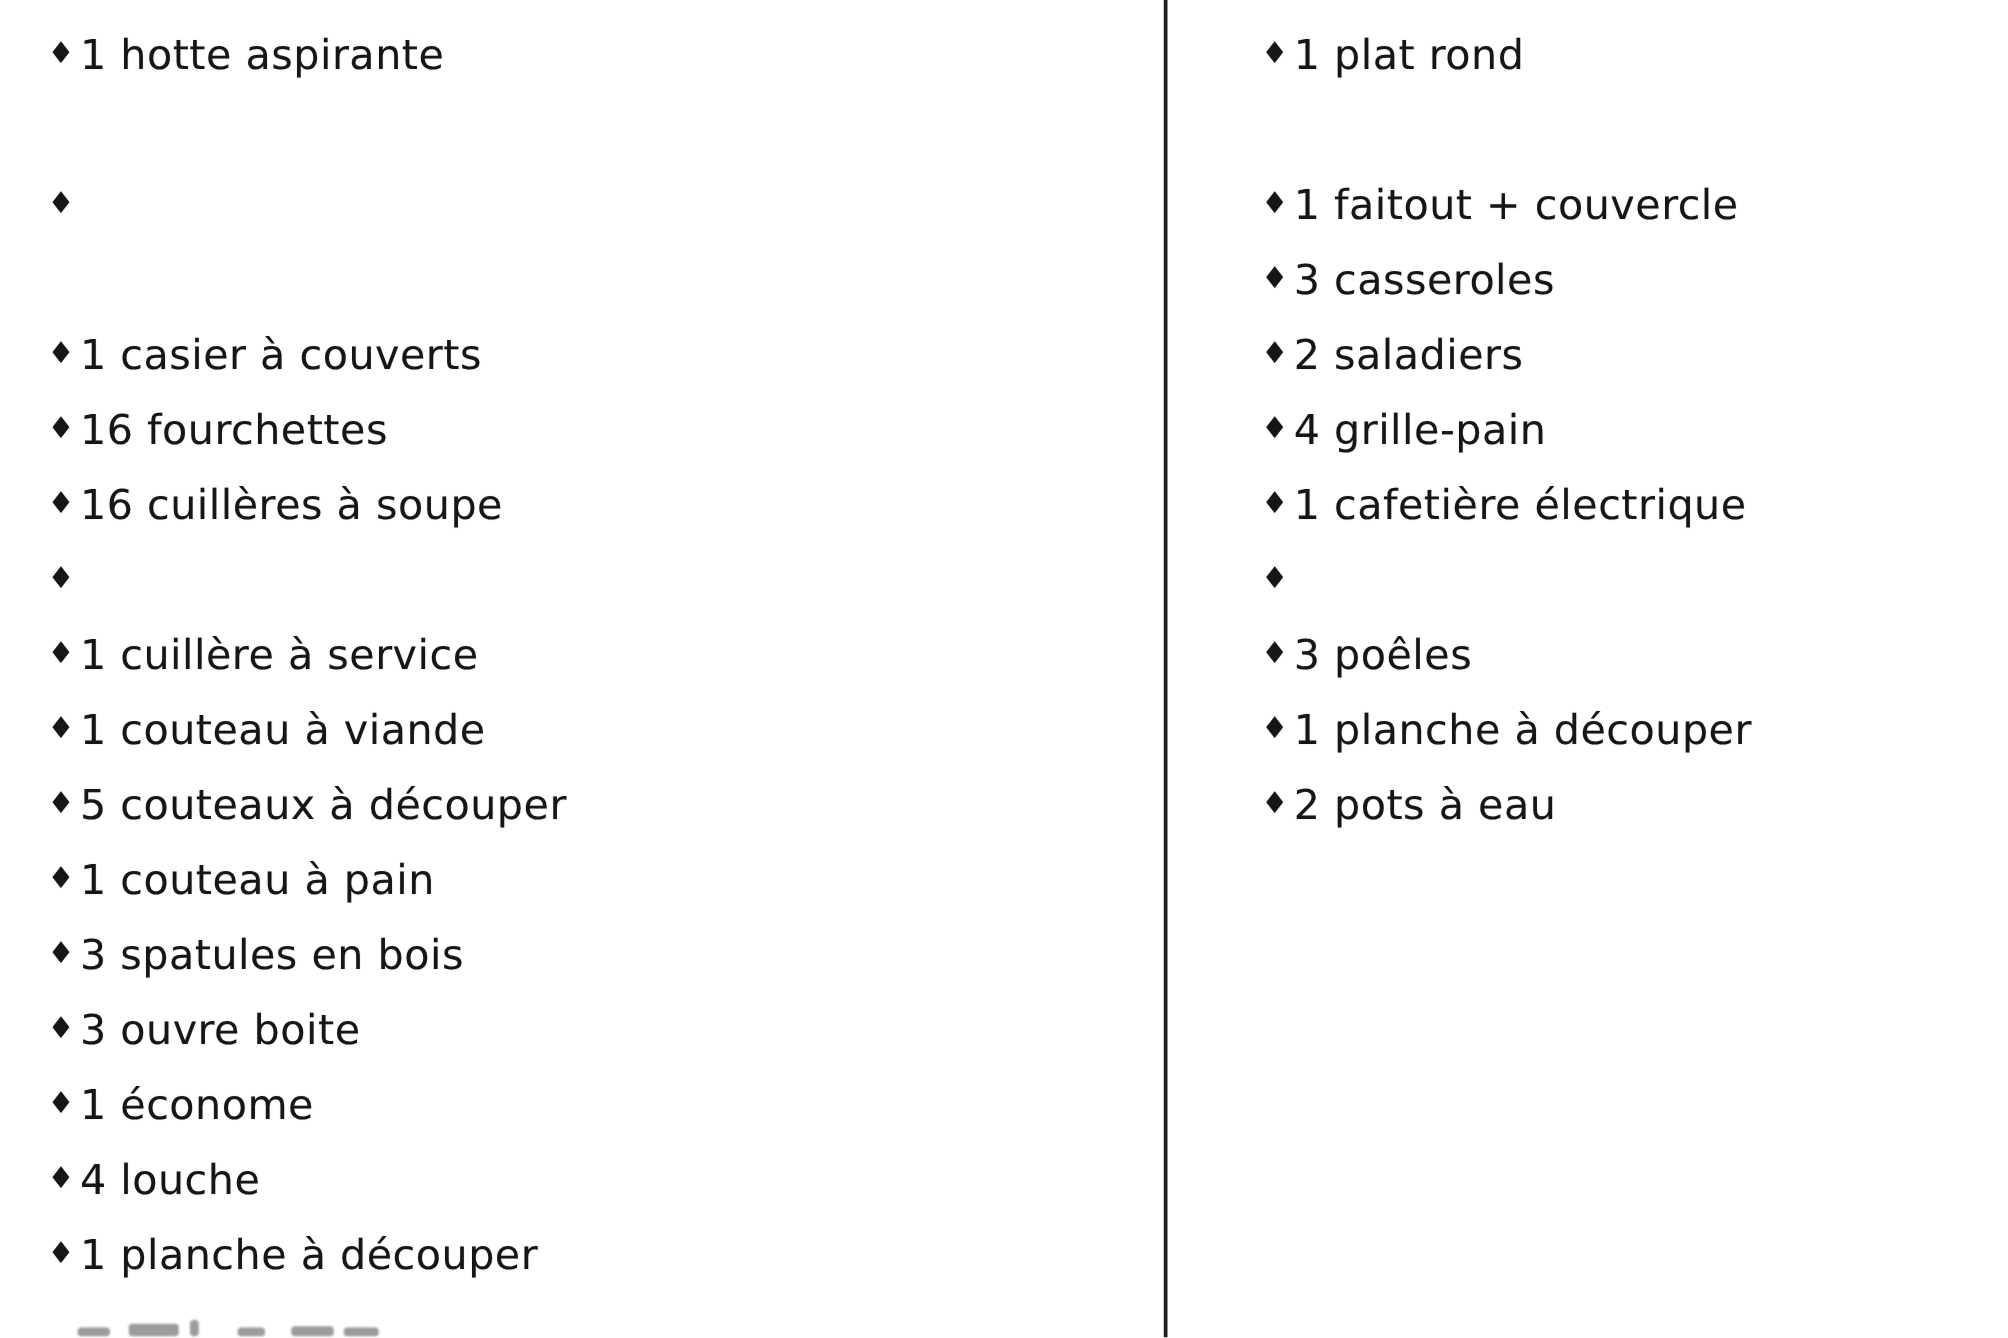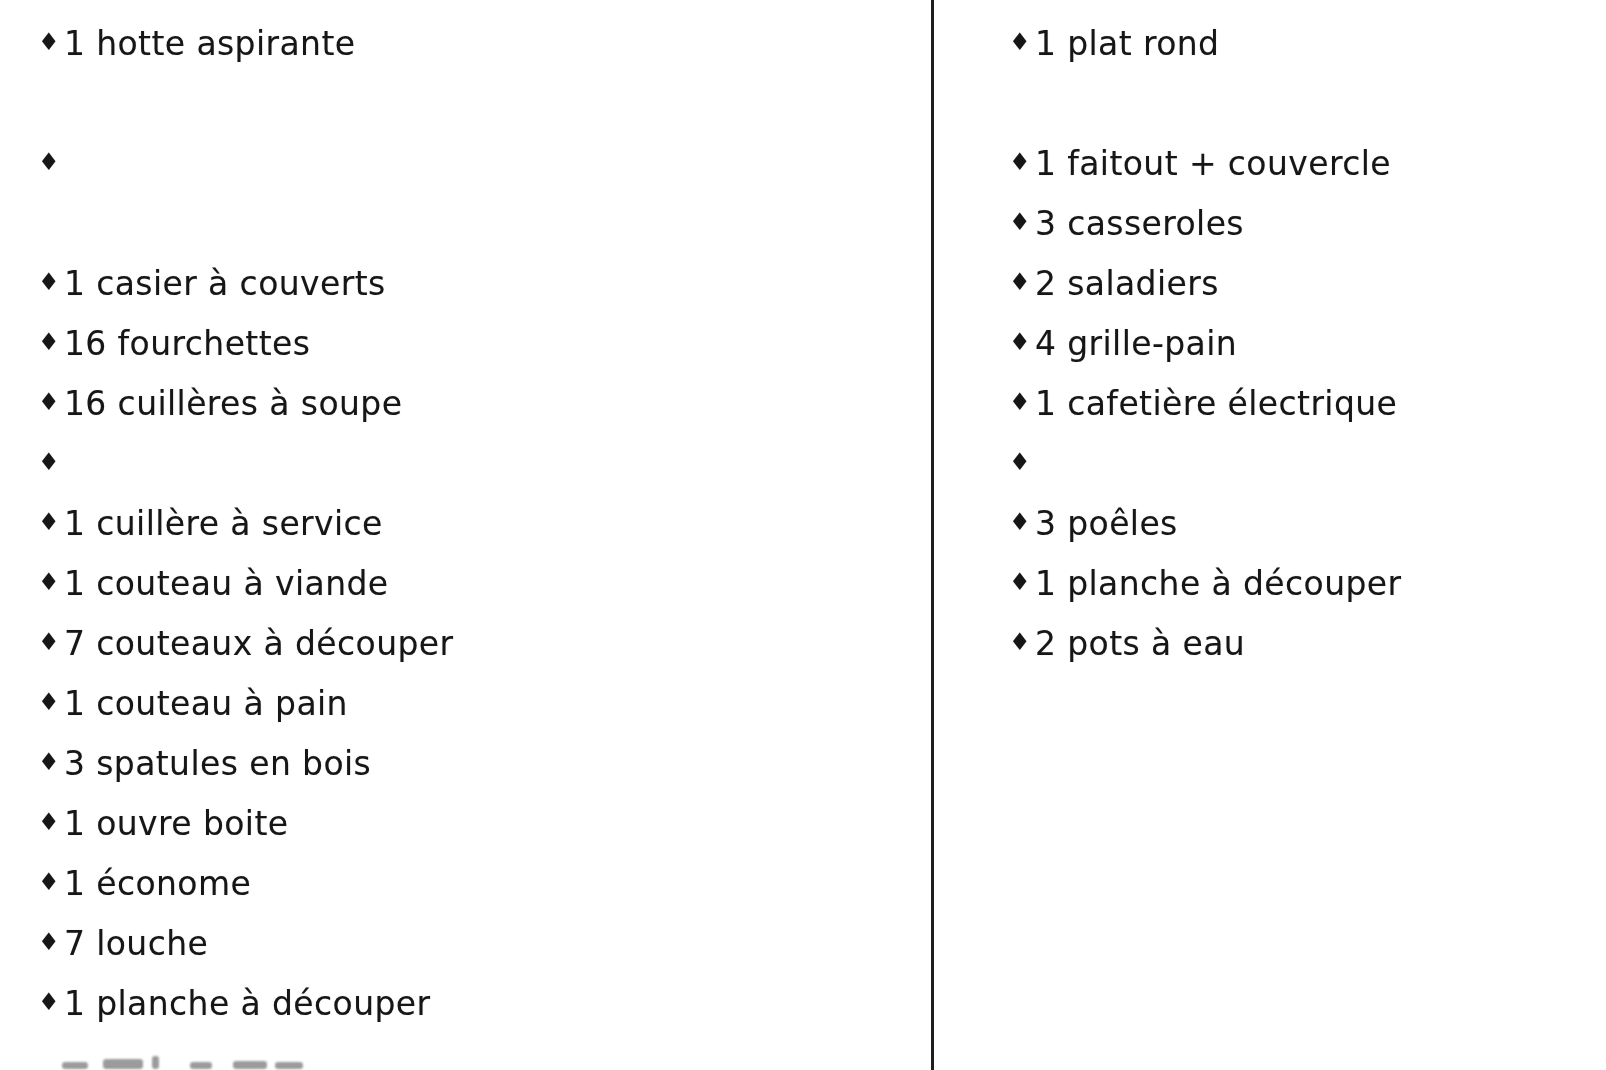--- a/index.html
+++ b/index.html
@@ -91,41 +91,41 @@
       <div class="row">
         <span class="bullet">♦</span>
         <span>1 cuillère à service</span>
       </div>
       <div class="row">
         <span class="bullet">♦</span>
         <span>1 couteau à viande</span>
       </div>
       <div class="row">
         <span class="bullet">♦</span>
-        <span>7 couteaux à découper</span>
+        <span>5 couteaux à découper</span>
       </div>
       <div class="row">
         <span class="bullet">♦</span>
         <span>1 couteau à pain</span>
       </div>
       <div class="row">
         <span class="bullet">♦</span>
         <span>3 spatules en bois</span>
       </div>
       <div class="row">
         <span class="bullet">♦</span>
-        <span>1 ouvre boite</span>
+        <span>3 ouvre boite</span>
       </div>
       <div class="row">
         <span class="bullet">♦</span>
         <span>1 économe</span>
       </div>
       <div class="row">
         <span class="bullet">♦</span>
-        <span>7 louche</span>
+        <span>4 louche</span>
       </div>
       <div class="row">
         <span class="bullet">♦</span>
         <span>1 planche à découper</span>
       </div>
     </div>
 
   <div class="divider"></div>
 
   <div class="column column-right" id="col-right">

